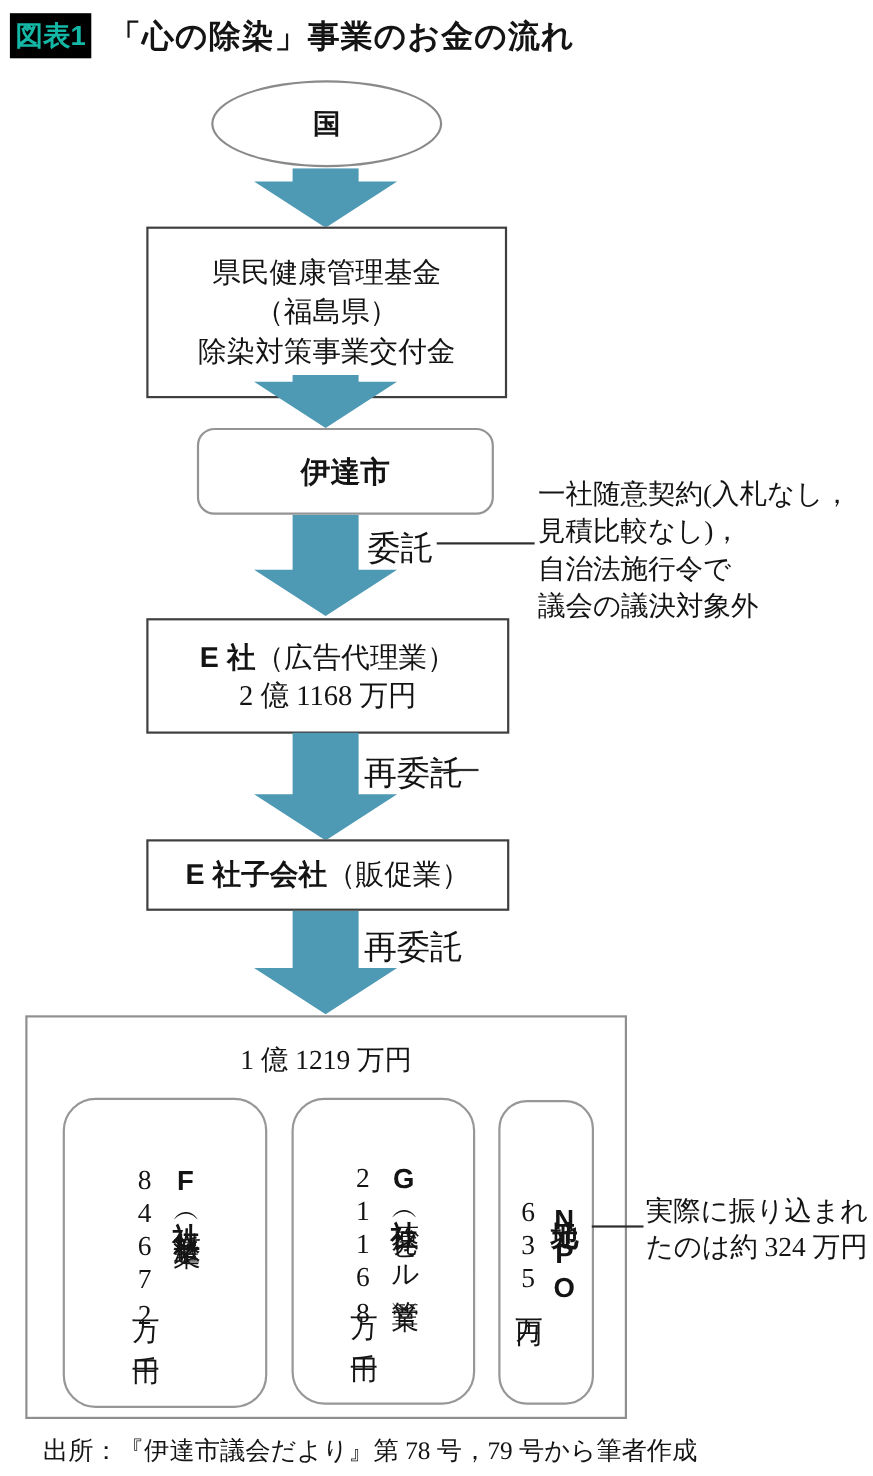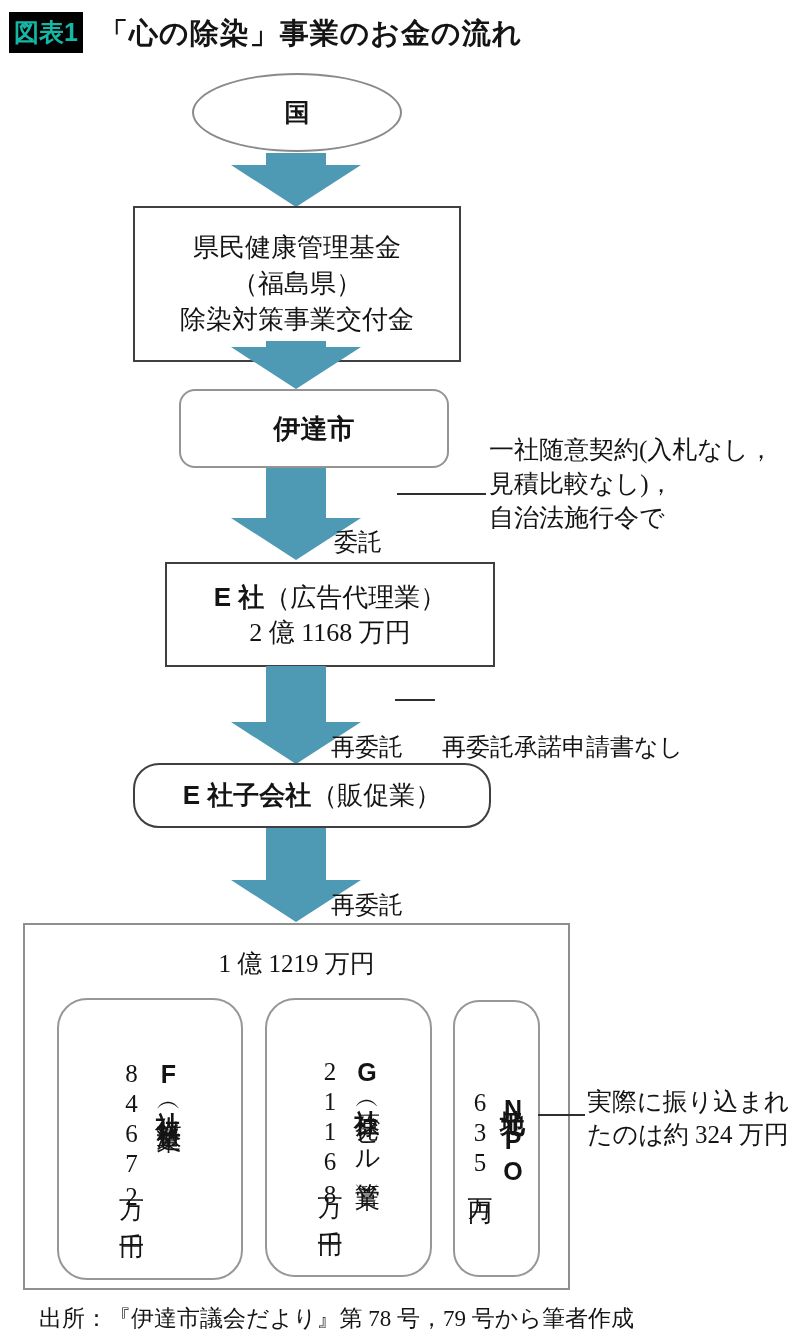--- a/index.html
+++ b/index.html
@@ -26,43 +26,43 @@
     left: 192px; top: 73px; width: 210px; height: 79px;
     border: 2.5px solid #8a8a8a; border-radius: 50%;
     font-size: 25px;
   }
   .rect-dark { border: 2px solid #3f3f3f; }
   .fund-box { left: 133px; top: 206px; width: 328px; height: 156px; font-size: 26px; line-height: 36px; }
   .city-box {
     left: 179px; top: 389px; width: 270px; height: 79px;
     border: 2.5px solid #949494; border-radius: 16px; font-size: 27px;
   }
-  .ecompany-box { left: 133px; top: 562px; width: 330px; height: 105px; font-size: 26px; line-height: 35px; margin-left: 32px; }
-  .esub-box { left: 133px; top: 763px; width: 358px; height: 65px; font-size: 26px; border-radius: 26px; }
+  .ecompany-box { left: 133px; top: 562px; width: 330px; height: 105px; font-size: 26px; line-height: 35px; }
+  .esub-box { left: 133px; top: 763px; width: 330px; height: 65px; font-size: 26px; }
 
   .bigbox { left: 23px; top: 923px; width: 547px; height: 367px; border: 2px solid #8f8f8f; background: #fff; }
   .total-label { left: 0; right: 0; top: 22px; text-align: center; font-size: 25px; }
 
   .rbox {
     border: 2px solid #979797; border-radius: 30px; background: #fff;
     display: flex; align-items: center; justify-content: center;
   }
   .f-box { left: 57px; top: 998px; width: 186px; height: 282px; }
   .g-box { left: 265px; top: 998px; width: 167px; height: 279px; }
   .npo-box { left: 453px; top: 1000px; width: 87px; height: 277px; border-radius: 26px; }
   .vtext { writing-mode: vertical-rl; text-orientation: upright; font-size: 25px; line-height: 1.1; letter-spacing: 3px; }
   .vtext p { margin: 0 9px; }
   .npo-box .vtext p { margin: 0 5px; }
   .vname { font-family: "Liberation Sans", "DejaVu Sans", sans-serif; font-weight: 700; }
 
   .arrow { left: 231px; }
   .arrow polygon { fill: #4e99b4; }
 
   .hline { border-top: 2px solid #2e2e2e; height: 0; }
-  .lbl { font-size: 24px; margin-top: 48px; }
+  .lbl { font-size: 30px; }
   .note1 { left: 489px; top: 433px; font-size: 25px; line-height: 34px; white-space: nowrap; }
   .note2 { left: 587px; top: 1085px; font-size: 25px; line-height: 33px; white-space: nowrap; }
   .source { left: 39px; top: 1303px; font-size: 23px; }
 </style>
 </head>
 <body>
 
 <div class="canvas">
 
   <div class="abs fig-tag">
@@ -94,35 +94,35 @@
 
   <svg class="abs arrow" style="top:468px" width="130" height="92">
     <polygon points="35,0 95,0 95,50 130,50 65,92 0,50 35,50" style="fill: rgb(78, 153, 180);"></polygon>
   </svg>
   <div class="abs lbl" style="left:334px; top:478px">委託</div>
   <div class="abs hline" style="left:397px; top:493px; width:89px"></div>
   <div class="abs note1">
     <div>一社随意契約(入札なし，</div>
     <div>見積比較なし)，</div>
     <div>自治法施行令で</div>
+    <div>議会の議決対象外</div>
   </div>
 
   <div class="abs node rect-dark ecompany-box">
     <div>
       <span class="gothic">E 社</span><span>（広告代理業）</span>
     </div>
     <div>2 億 1168 万円</div>
   </div>
 
   <svg class="abs arrow" style="top:666px" width="130" height="98">
     <polygon points="35,0 95,0 95,56 130,56 65,98 0,56 35,56" style="fill: rgb(78, 153, 180);"></polygon>
   </svg>
   <div class="abs lbl" style="left:331px; top:683px">再委託</div>
   <div class="abs hline" style="left:395px; top:699px; width:40px"></div>
-  <div class="abs lbl" style="left:442px; top:683px; white-space:nowrap">再委託承諾申請書なし</div>
 
   <div class="abs node rect-dark esub-box">
     <div>
       <span class="gothic">E 社子会社</span><span>（販促業）</span>
     </div>
   </div>
 
   <svg class="abs arrow" style="top:828px" width="130" height="94">
     <polygon points="35,0 95,0 95,52 130,52 65,94 0,52 35,52" style="fill: rgb(78, 153, 180);"></polygon>
   </svg>

